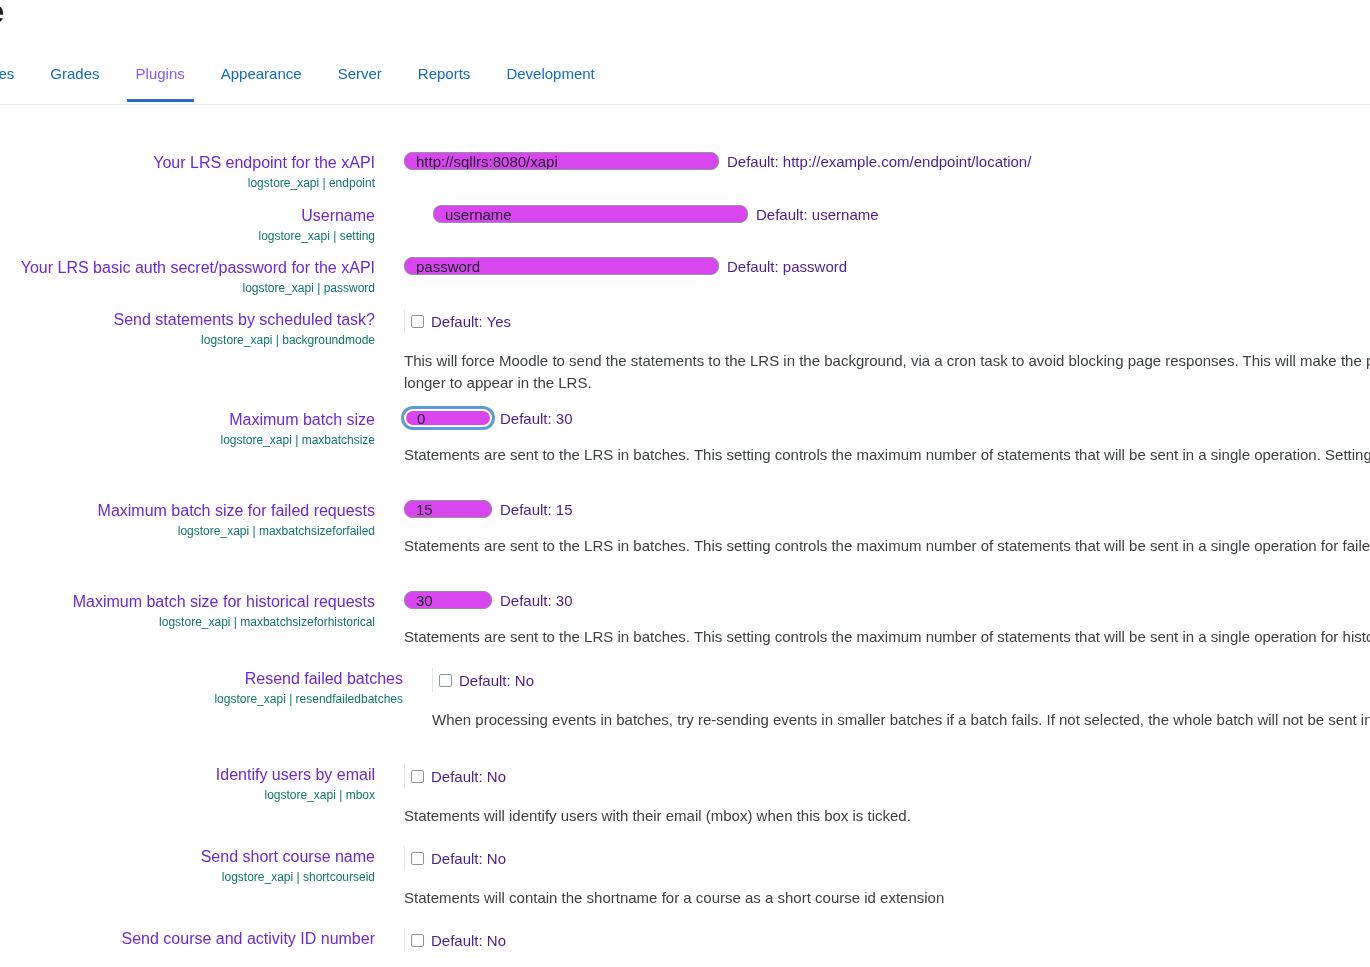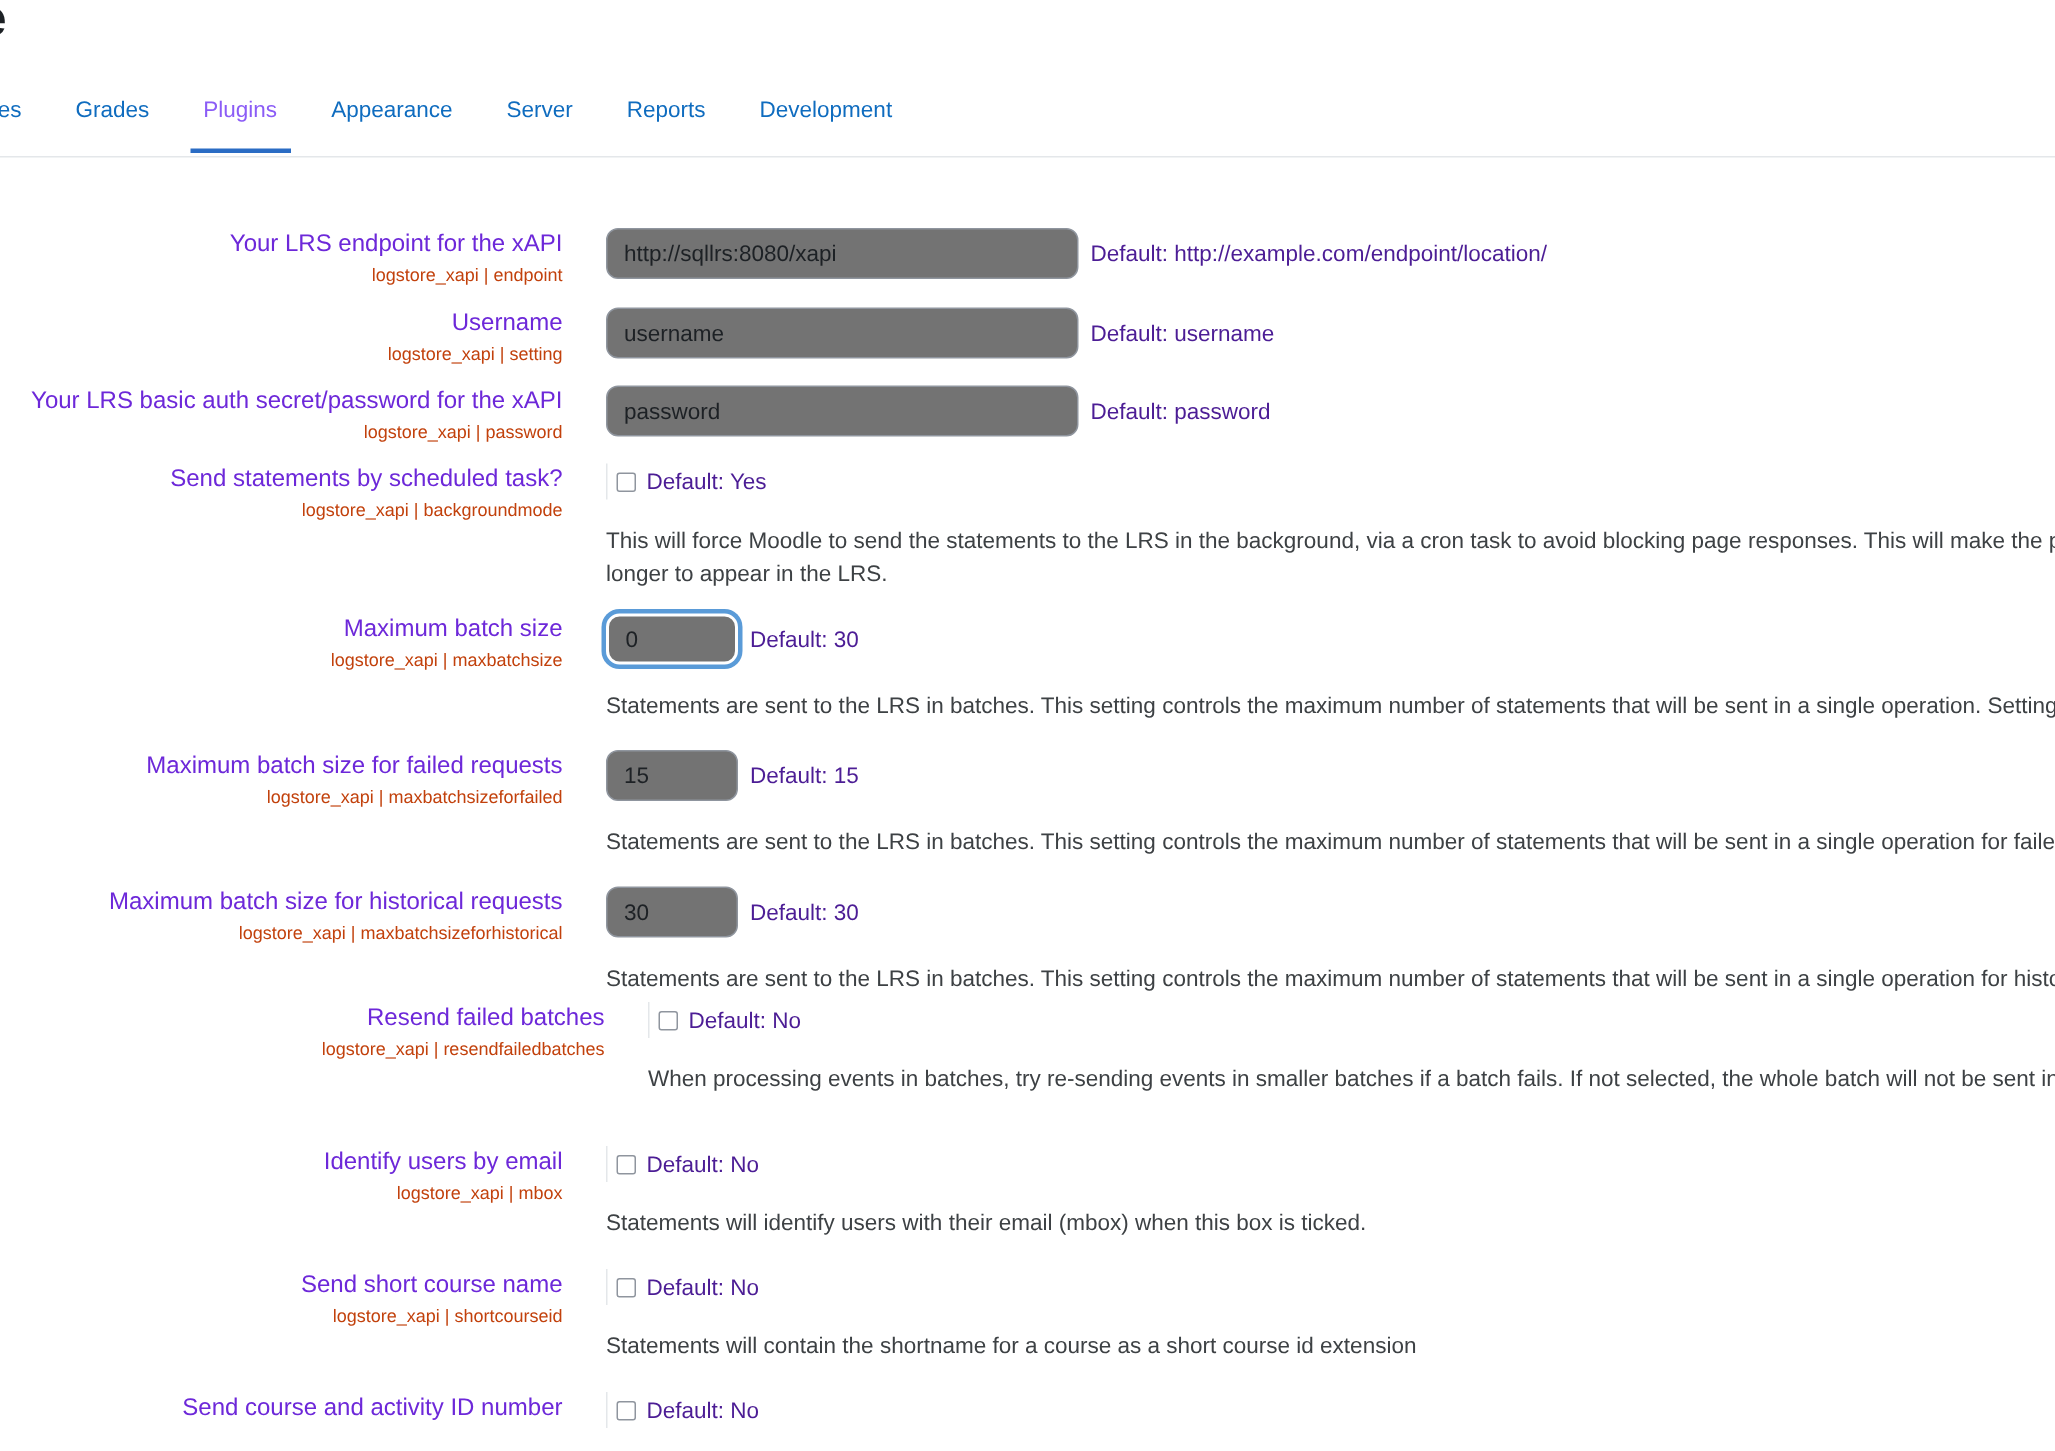--- a/index.html
+++ b/index.html
@@ -100,46 +100,46 @@
   }
   .label-main {
     font-size: 16px;
     line-height: 22px;
     color: #6d28d9;
     white-space: nowrap;
   }
   .label-sub {
     font-size: 12px;
     line-height: 16px;
-    color: #c2410c;
+    color: #0f766e;
     margin-top: 1px;
     white-space: nowrap;
   }
 
   .control-col {
     flex: 1 1 auto;
     padding-left: 29px;
     min-width: 0;
   }
 
   .control-line {
     display: flex;
     align-items: center;
     white-space: nowrap;
   }
 
   input.text-input {
     font-family: "Liberation Sans", sans-serif;
     font-size: 15px;
     color: #1d2125;
-    height: 34px;
+    height: 18px;
     padding: 4px 11px;
     border: 1px solid #8f959e;
     border-radius: 8px;
-    background: #737373;
+    background: #d946ef;
     outline: none;
   }
   input.w-wide { width: 315px; }
   input.w-num  { width: 88px; }
 
   input.text-input.focused {
     border: 2px solid #ffffff;
     box-shadow: 0 0 0 3px #5a9bd8;
     border-radius: 9px;
   }
@@ -212,21 +212,21 @@
           <div class="label-main">Your LRS endpoint for the xAPI</div>
           <div class="label-sub">logstore_xapi | endpoint</div>
         </div>
         <div class="control-col">
           <div class="control-line">
             <input type="text" class="text-input w-wide" value="http://sqllrs:8080/xapi" style="">
             <span class="default-note">Default: http://example.com/endpoint/location/</span>
           </div>
         </div>
       </div>
-      <div class="setting-row" style="position: absolute; top: 53px; left: 0px;">
+      <div class="setting-row" style="position: absolute; top: 53px; left: 0px; gap: 29px;">
         <div class="label-col">
           <div class="label-main">Username</div>
           <div class="label-sub">logstore_xapi | setting</div>
         </div>
         <div class="control-col">
           <div class="control-line">
             <input type="text" class="text-input w-wide" value="username" style="">
             <span class="default-note">Default: username</span>
           </div>
         </div>

